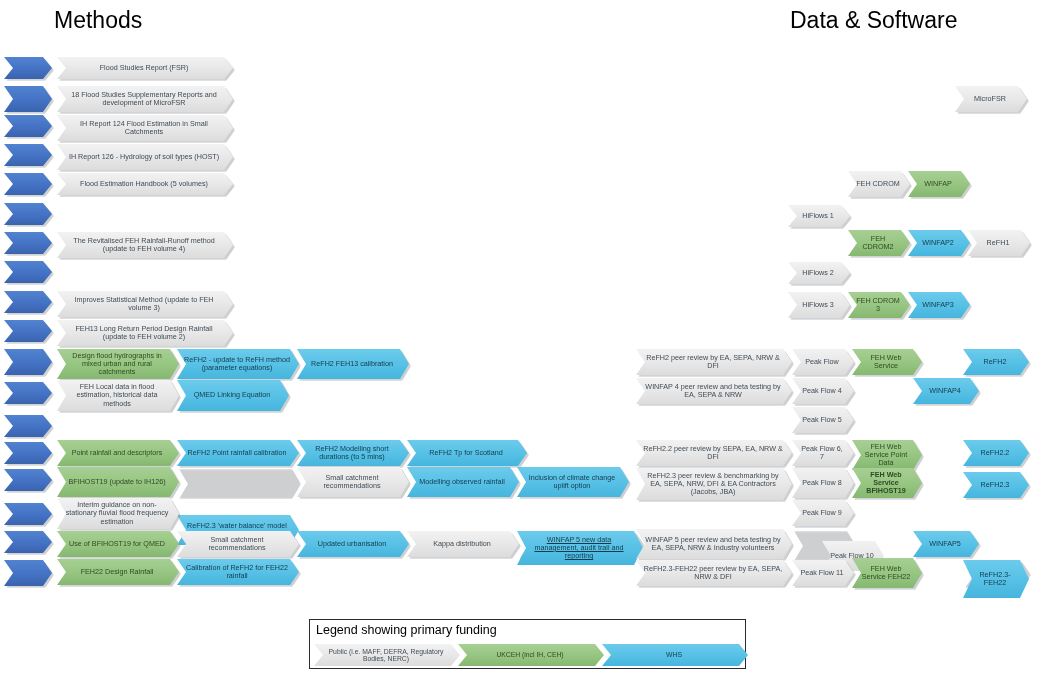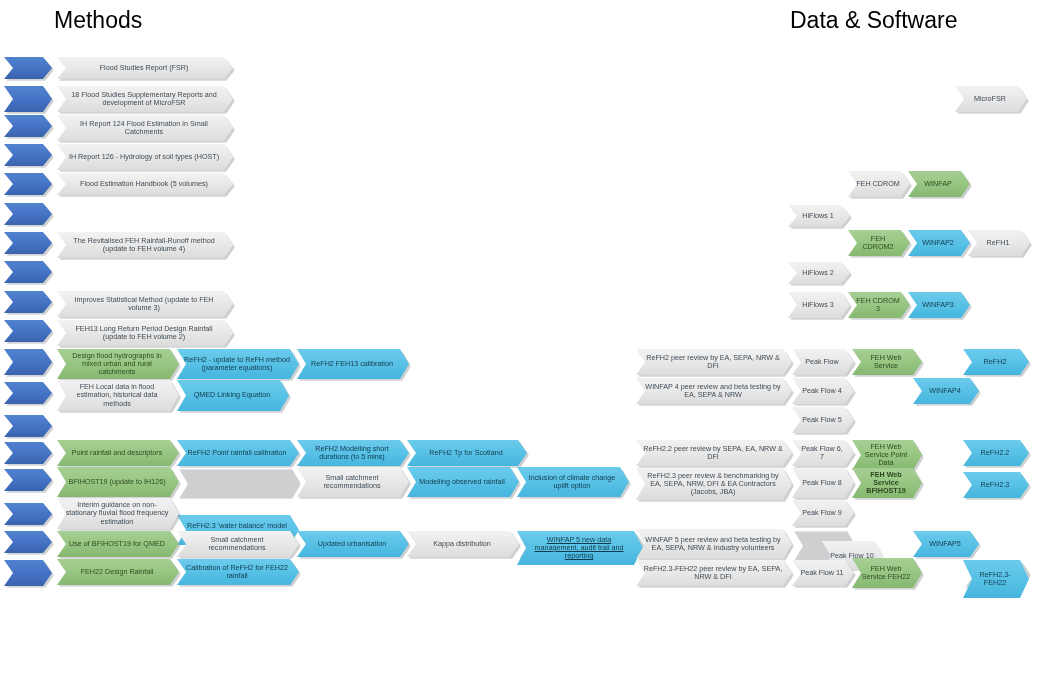--- a/index.html
+++ b/index.html
@@ -435,14 +435,26 @@
       <div class="shadow" style="left: 854px; top: 560px; width: 70px; height: 30px;"></div>
       <div class="chev c-green" style="left: 852px; top: 558px; width: 70px; height: 30px;">
         <span>FEH Web Service FEH22</span>
       </div>
       <div class="shadow" style="left: 965px; top: 562px; width: 66px; height: 26px;"></div>
       <div class="chev c-blue" style="left: 963px; top: 560px; width: 66px; height: 38px;">
         <span>ReFH2.3-FEH22</span>
       </div>
     </div>
 
+  <div id="legend-box">
+    <div id="legend-title">Legend showing primary funding</div>
+    <div class="legend-chev c-grey" id="legend-public">
+      <span>Public (i.e. MAFF, DEFRA, Regulatory Bodies, NERC)</span>
+    </div>
+    <div class="legend-chev c-green" id="legend-ukceh">
+      <span>UKCEH (incl IH, CEH)</span>
+    </div>
+    <div class="legend-chev c-blue" id="legend-whs">
+      <span>WHS</span>
+    </div>
+  </div>
 
 </div>
 
 </body></html>

